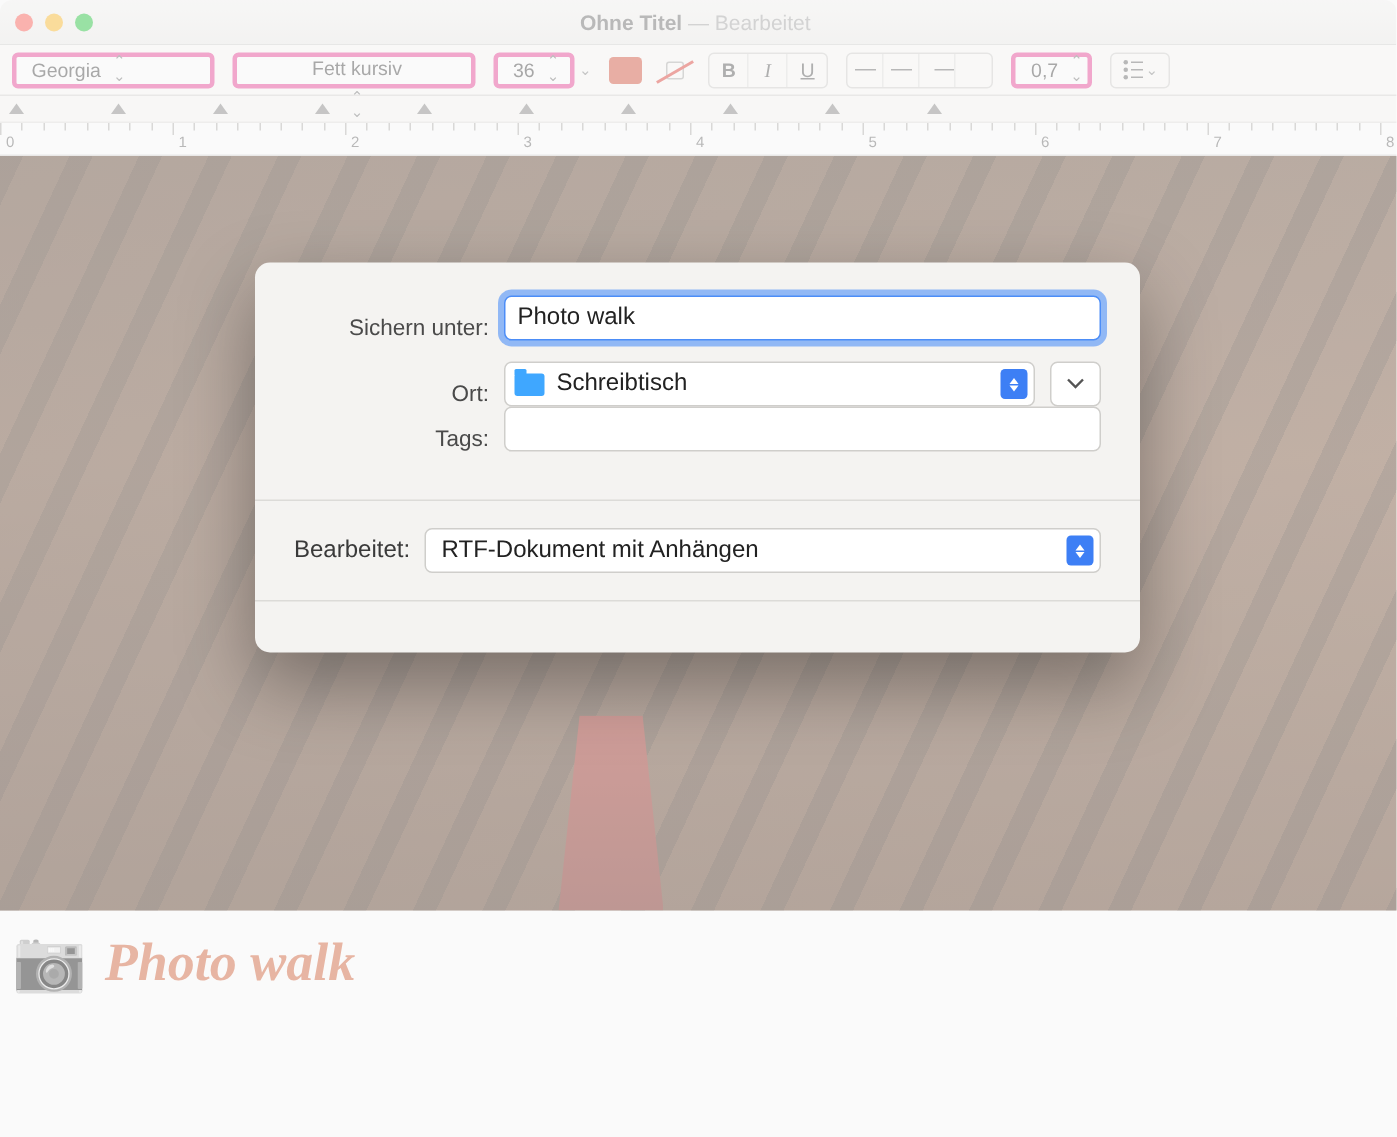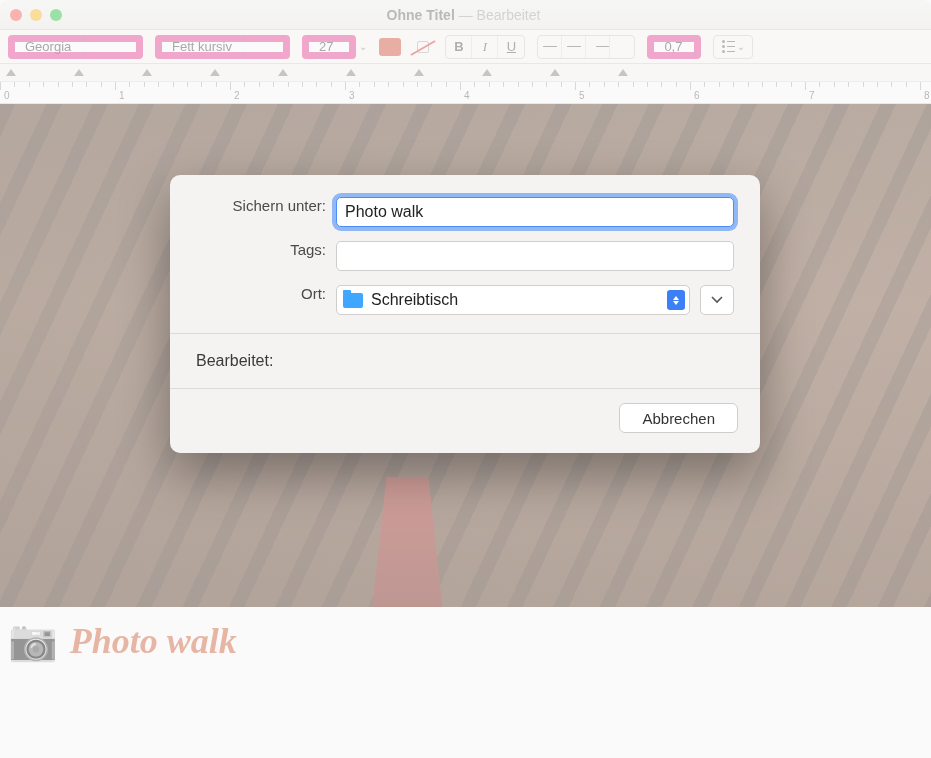--- a/index.html
+++ b/index.html
@@ -10,24 +10,24 @@
 .traffic { display:flex; gap:8px; }
 .dot { width:12px; height:12px; border-radius:50%; }
 .dot.red{background:#ff5f57;}
 .dot.yel{background:#febc2e;}
 .dot.grn{background:#28c840;}
 .title { flex:1; text-align:center; font-size:14px; color:#6f6f6f; font-weight:600;}
 .title .sub { color:#a8a8a8; font-weight:500;}
 
 
 .toolbar { height:34px; background:#fcfbf9; border-bottom:1px solid #d9d8d6; display:flex; align-items:center; padding:0 8px; gap:12px;}
-.select { border:7px solid #ec4899; border-radius:4px; background:#fff; height:24px; display:flex; align-items:center; padding:0 6px 0 10px; font-size:13px; color:#4a4a4a; gap:8px;}
+.select { border:3px solid #ec4899; border-radius:4px; background:#fff; height:24px; display:flex; align-items:center; padding:0 6px 0 10px; font-size:13px; color:#4a4a4a; gap:8px;}
 .select .chev { font-size:10px; color:#7a7a7a; line-height:1; display:flex; flex-direction:column; gap:0px;}
 .sel-font{width:135px;}
-.sel-style{width:135px;}
+.sel-style{width:162px;flex-direction:column;}
 .sel-size{width:54px;}
 .size-chev{display:flex;align-items:center;gap:3px;}
 .swatch{width:22px;height:18px;border-radius:3px;background:#d85740;}
 .crossed{position:relative;width:20px;height:20px;}
 .crossed::before{content:'';position:absolute;inset:4px;border:1px solid #b0afad;border-radius:2px;}
 .crossed::after{content:'';position:absolute;width:140%;height:2px;background:#e0443a;top:50%;left:-20%;transform:rotate(-30deg);}
 .btn-biu{display:flex;gap:0;border:1px solid #d3d1cf;border-radius:4px;overflow:hidden;}
 .btn-biu span{width:26px;height:22px;display:flex;align-items:center;justify-content:center;font-size:13px;color:#595959;border-right:1px solid #e3e2e0;}
 .btn-biu span:last-child{border-right:none;}
 .b{font-weight:bold;}
@@ -67,21 +67,21 @@
 
 .headline-row{display:flex;align-items:center;gap:12px;padding:10px 8px 4px;}
 .cam{font-size:40px;filter:grayscale(1);}
 .headline{font-family:Georgia,serif;font-style:italic;font-weight:bold;font-size:36px;color:#d6673f;}
 .bodytxt{padding:0 10px;font-size:15px;color:#4a4a4a;line-height:1.35;}
 
 
 .overlay{position:absolute;inset:0;background:rgba(245,245,245,0.55);}
 .dialog{position:absolute;top:175px;left:170px;width:590px;background:#f4f3f1;border-radius:10px;box-shadow:0 20px 50px rgba(0,0,0,0.35);overflow:hidden;}
 .dlg-section{padding:22px 26px 18px;}
-.row{display:flex;align-items:flex-start;margin-bottom:14px;gap:10px;}
+.row{display:flex;align-items:flex-end;margin-bottom:14px;gap:10px;}
 .row label{width:130px;text-align:right;font-size:15px;color:#4a4a4a;}
 .tfield{flex:1;height:30px;border:1px solid #cfcecb;border-radius:5px;background:#fff;font-size:16px;padding:0 8px;color:#222;}
 .focused{box-shadow:0 0 0 4px rgba(64,134,247,0.55);border-color:#4c8df7;}
 .ort-row .popup{flex:1;height:30px;border:1px solid #cfcecb;border-radius:5px;background:#fff;display:flex;align-items:center;padding:0 4px 0 6px;gap:8px;font-size:16px;color:#222;position:relative;}
 .folder-ico{width:20px;height:15px;background:#3fa7ff;border-radius:2px;position:relative;}
 .folder-ico::before{content:'';position:absolute;top:-3px;left:0;width:8px;height:4px;background:#3fa7ff;border-radius:1px 1px 0 0;}
 .popup .pc{margin-left:auto;width:18px;height:20px;background:#3d7ff5;border-radius:3px;display:flex;flex-direction:column;align-items:center;justify-content:center;gap:1px;}
 .popup .pc::before,.popup .pc::after{content:'';width:0;height:0;border-left:3px solid transparent;border-right:3px solid transparent;}
 .popup .pc::before{border-bottom:4px solid #fff;}
 .popup .pc::after{border-top:4px solid #fff;}
@@ -119,21 +119,21 @@
   <div class="select sel-font">
     <span>Georgia</span>
     <span class="chev">⌃<br>⌄</span>
   </div>
   <div class="select sel-style">
     <span>Fett kursiv</span>
     <span class="chev">⌃<br>⌄</span>
   </div>
   <div class="size-chev">
     <div class="select sel-size">
-      <span>27</span>
+      <span>36</span>
       <span class="chev">⌃<br>⌄</span>
     </div>
     <span style="font-size:10px;color:#888;">⌄</span>
   </div>
   <div class="swatch"></div>
   <div class="crossed"></div>
   <div class="btn-biu">
     <span class="b">B</span>
     <span class="i">I</span>
     <span class="u">U</span>
@@ -281,41 +281,42 @@
 </div>
 
 <div class="overlay"></div>
 
 <div class="dialog">
   <div class="dlg-section">
     <div class="row">
       <label>Sichern unter:</label>
       <input class="tfield focused" value="Photo walk" style="">
     </div>
-    <div class="row">
-      <label>Tags:</label>
-      <input class="tfield" value="" style="">
-    </div>
     <div class="row ort-row" style="margin-bottom:0;">
       <label>Ort:</label>
       <div class="popup">
         <div class="folder-ico"></div>
         <span>Schreibtisch</span>
         <div class="pc"></div>
       </div>
       <div class="expand-btn">
         <svg viewBox="0 0 12 8">
             <path d="M1 1l5 5 5-5" fill="none" stroke="#555" stroke-width="1.6"></path>
           </svg>
       </div>
     </div>
+    <div class="row">
+      <label>Tags:</label>
+      <input class="tfield" value="" style="">
+    </div>
   </div>
   <div class="divider"></div>
   <div class="fmt-row">
     <label>Bearbeitet:</label>
+    <div class="fmt-popup">
+      <span>RTF-Dokument mit Anhängen</span>
+      <div class="pc"></div>
+    </div>
   </div>
   <div class="divider"></div>
   <div class="btns">
-    <div class="btn">
-        <span>Abbrechen</span>
-      </div>
   </div>
 </div>
 
 </body></html>

